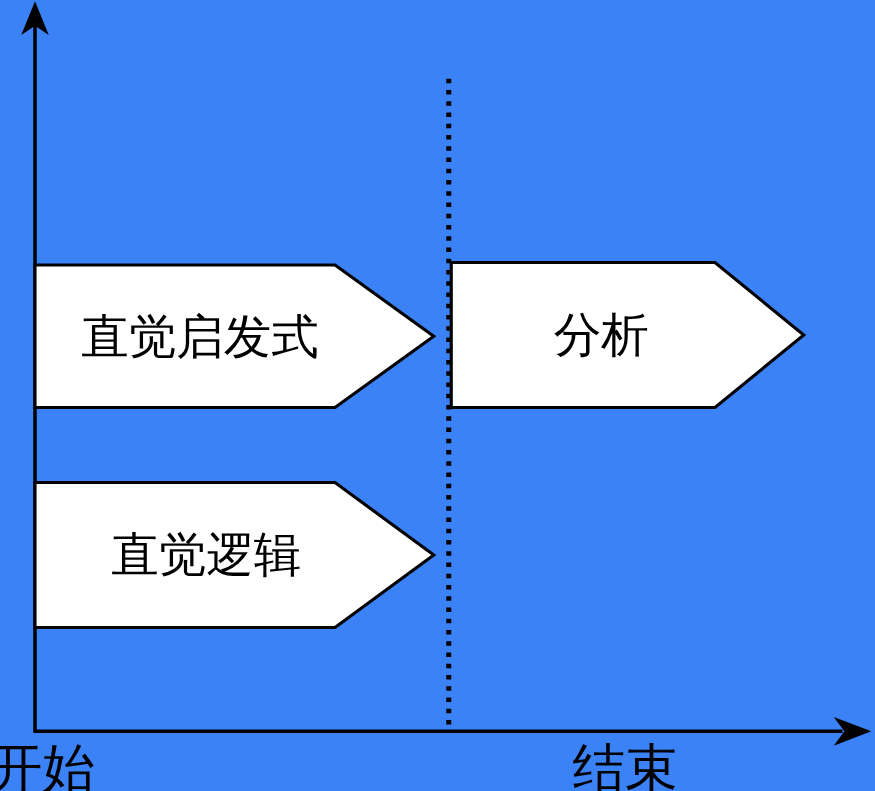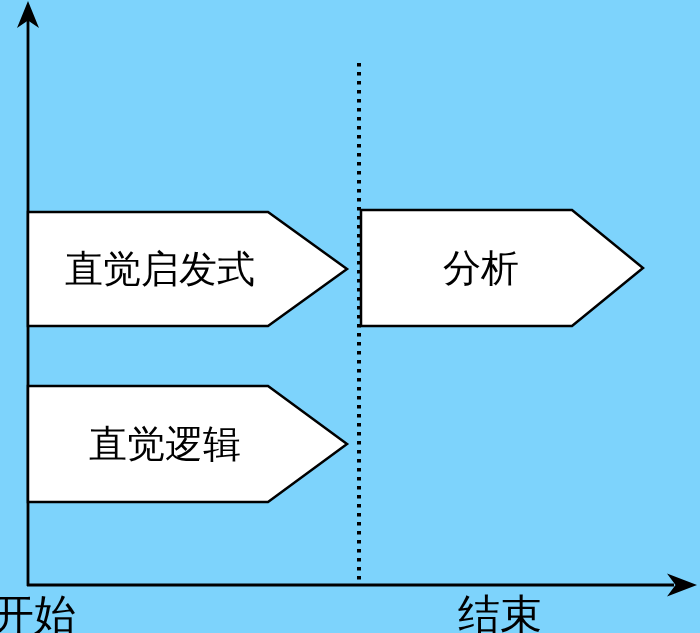--- a/index.html
+++ b/index.html
@@ -4,21 +4,21 @@
 <style>
   html, body {
     margin: 0;
     padding: 0;
     background: #ffffff;
   }
   .canvas {
     position: relative;
     width: 700px;
     height: 633px;
-    background: #7dd3fc;
+    background: #3b82f6;
     overflow: hidden;
     font-family: "Liberation Serif", "DejaVu Serif", serif;
   }
   svg {
     display: block;
   }
   .shape {
     fill: #ffffff;
     stroke: #000000;
     stroke-width: 2.5;

